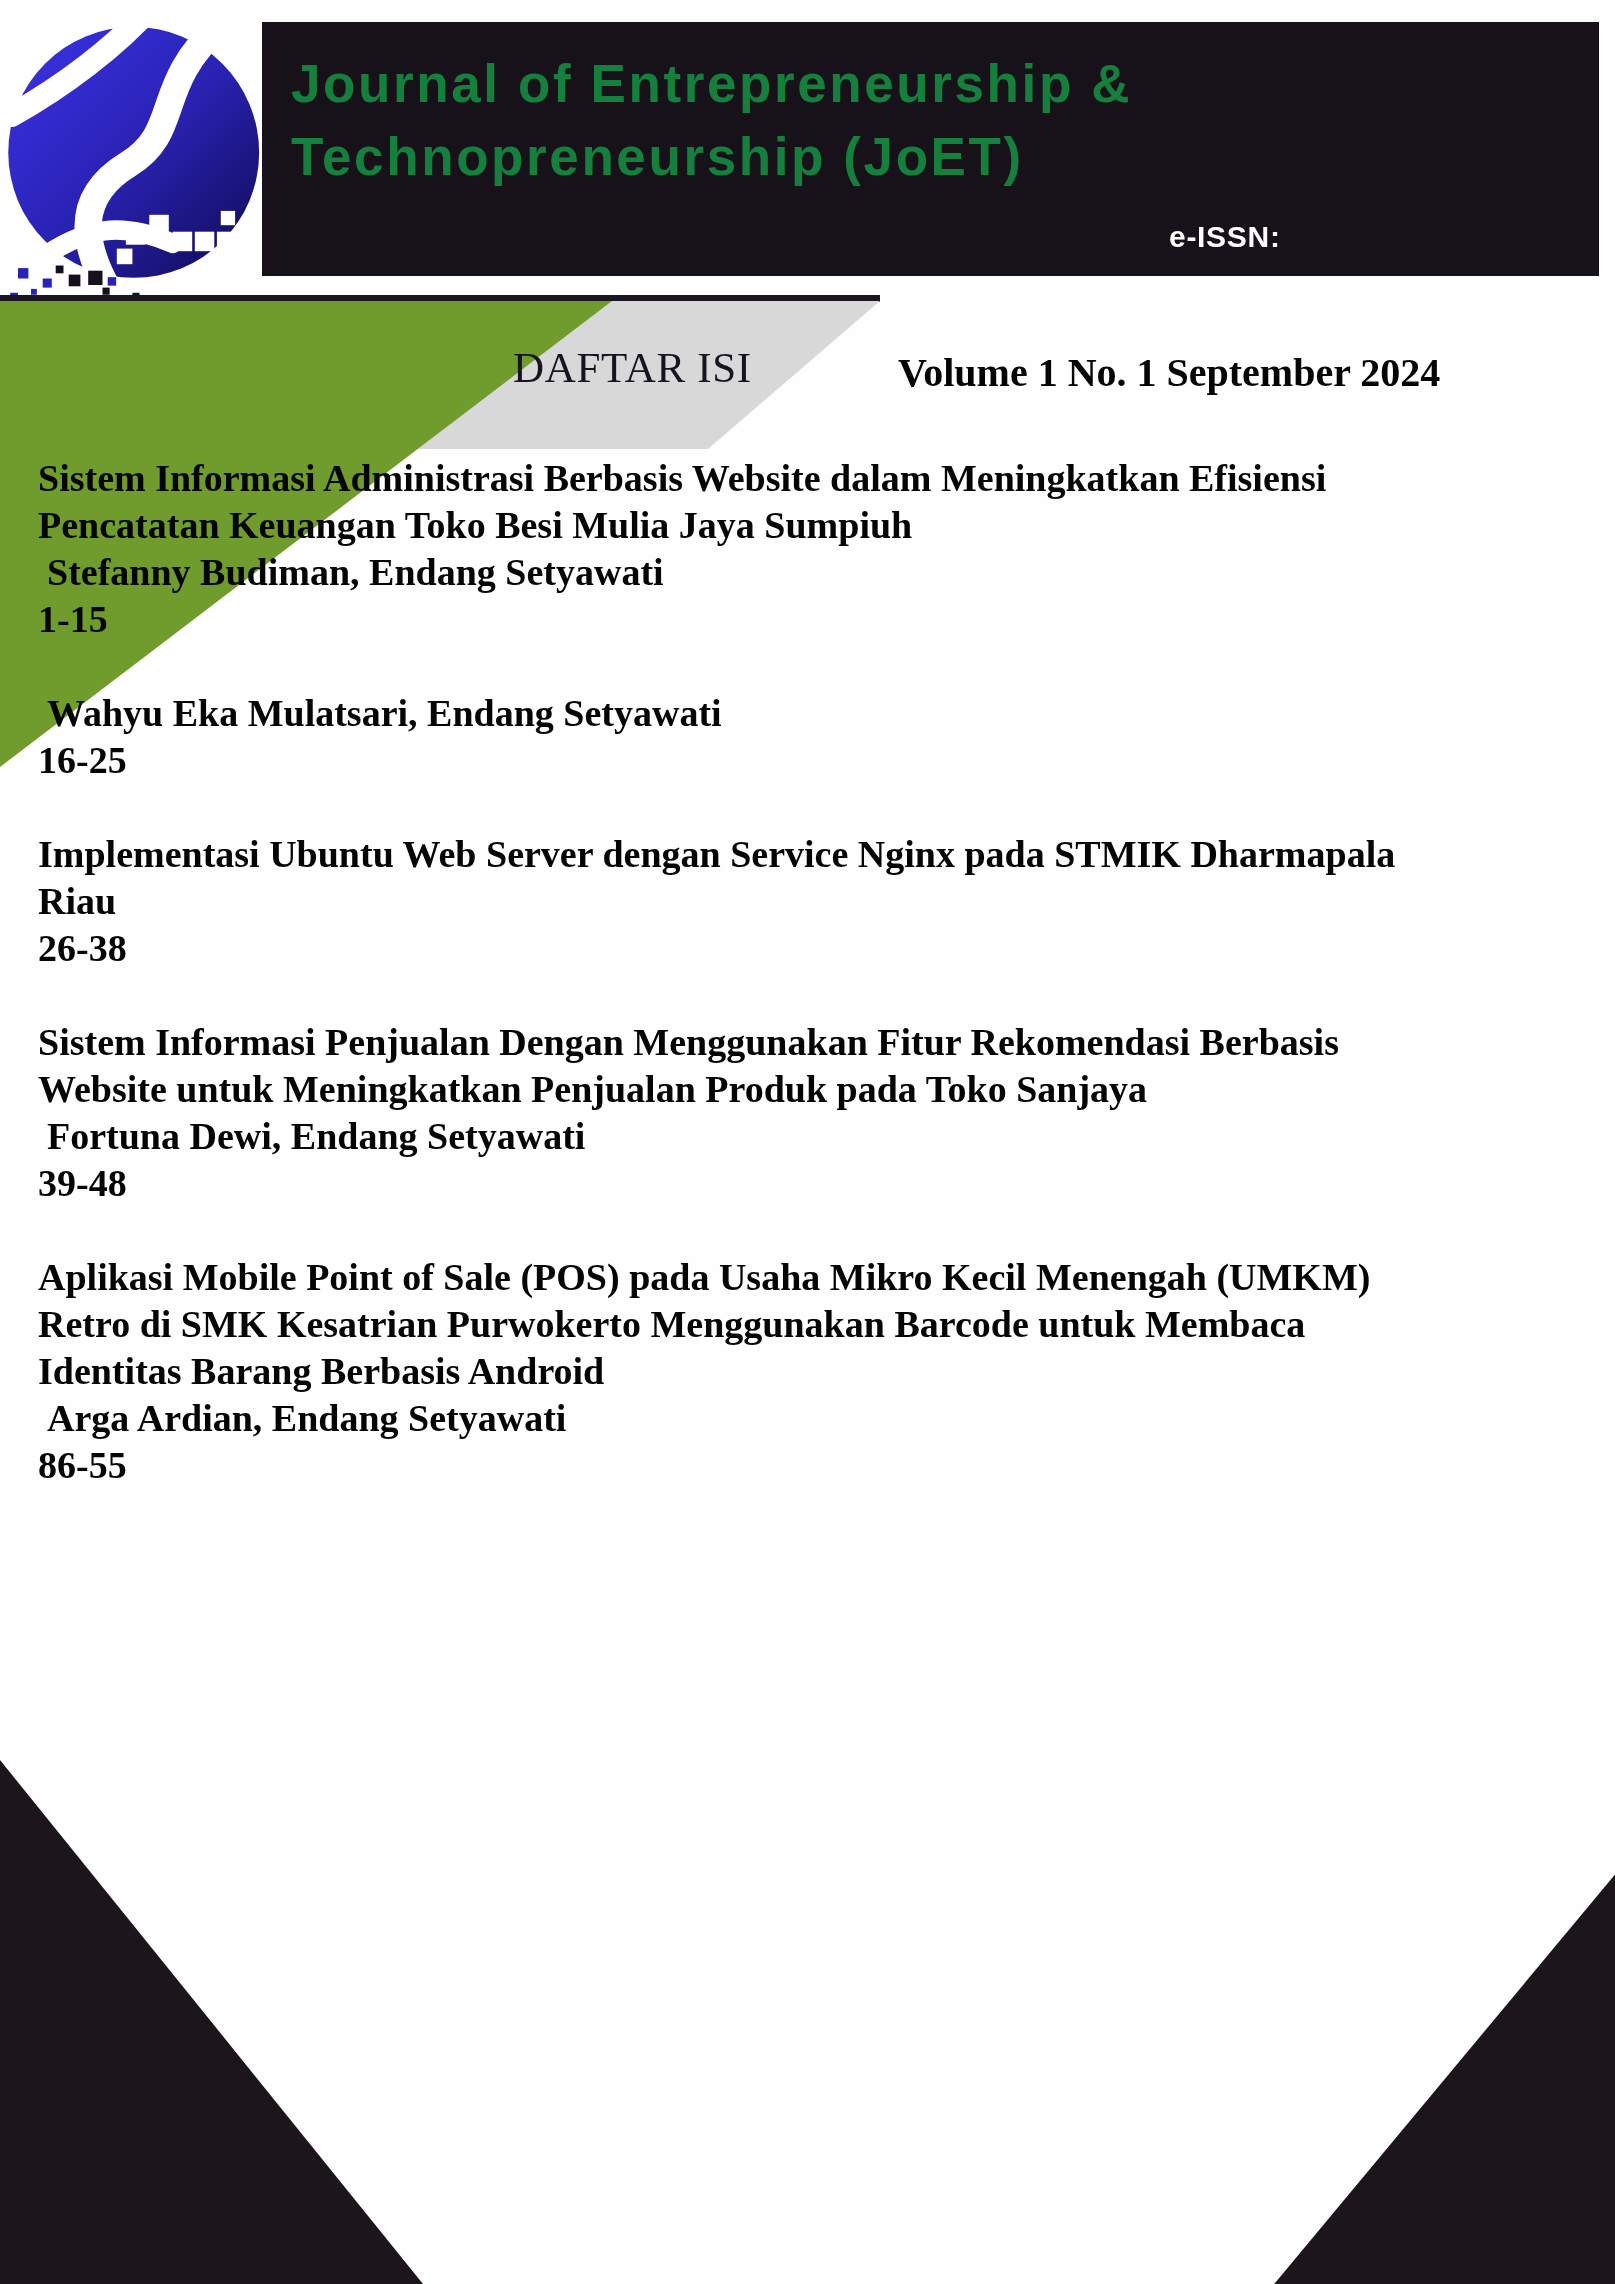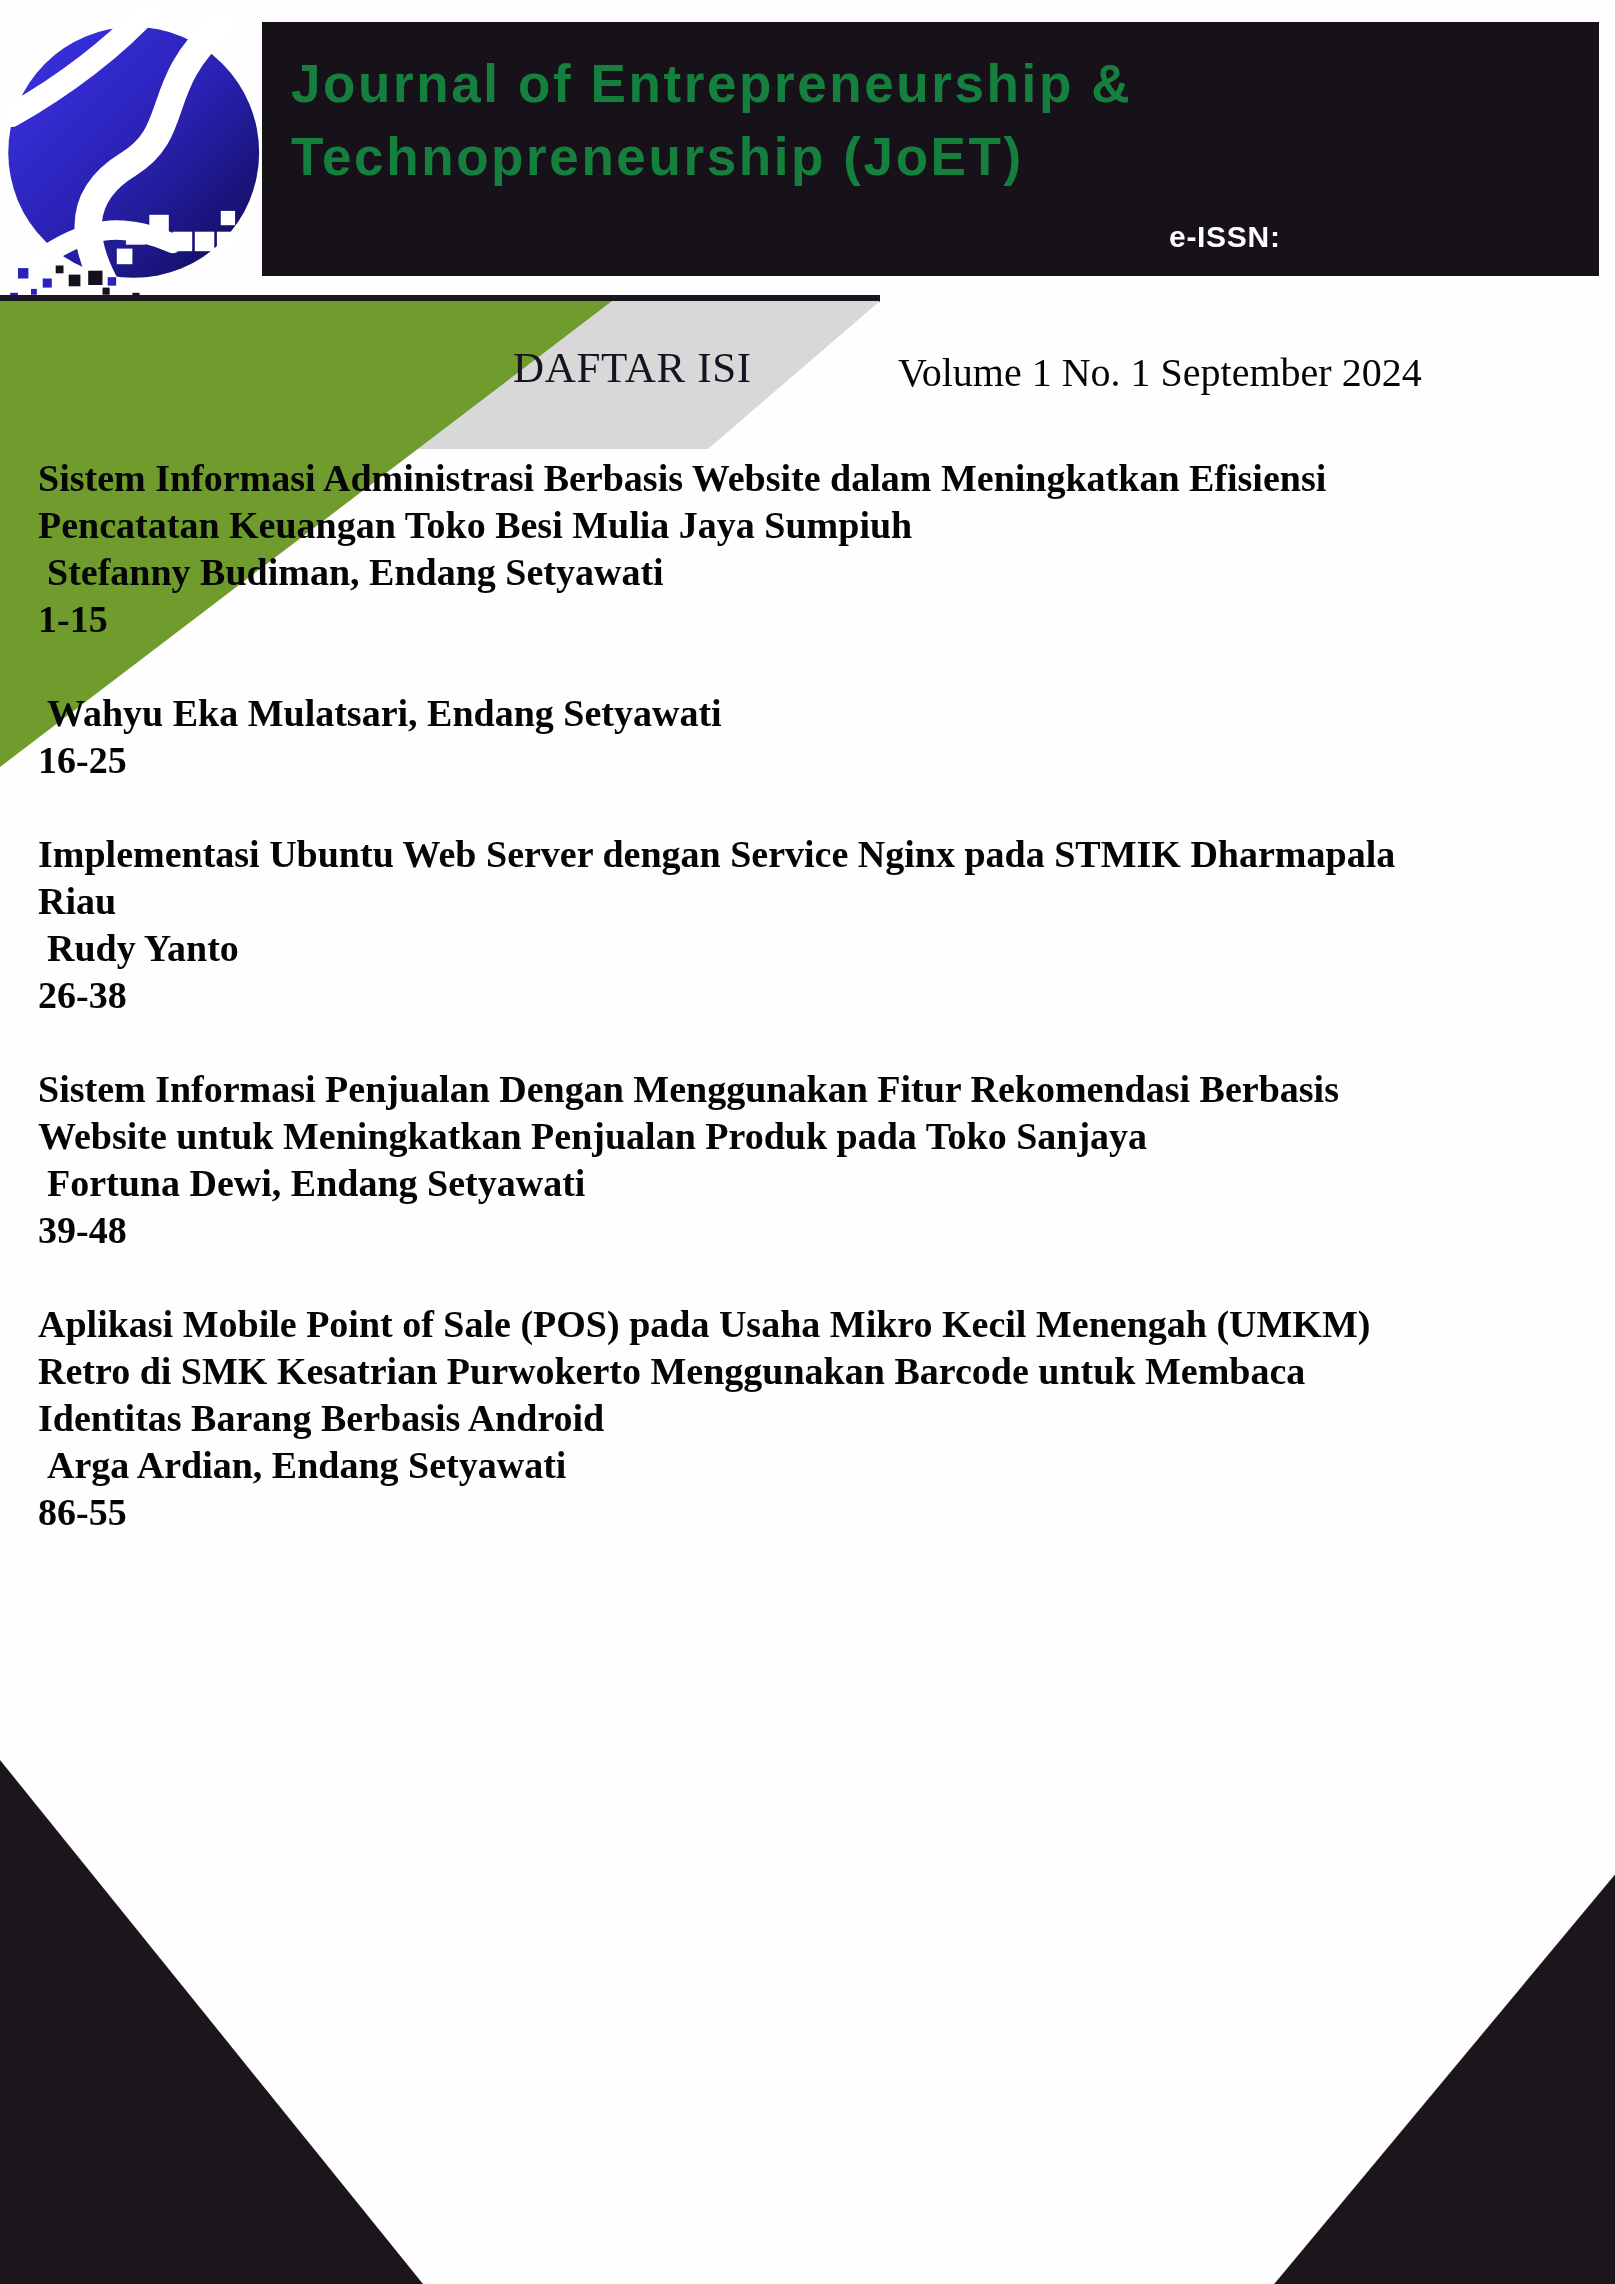--- a/index.html
+++ b/index.html
@@ -47,21 +47,21 @@
     background:var(--green,#6f9c2d);
     clip-path:polygon(0 0,612px 0,0 466px);
   }
   #daftar-isi{
     position:absolute;left:513px;top:343px;
     font-weight:400;font-size:43px;letter-spacing:0.7px;
     color:#191220;
   }
   #volume{
     position:absolute;left:898px;top:349px;
-    font-weight:400;font-size:40px;
+    font-weight:700;font-size:40px;
     color:#050505;
   }
 
   
   #entries{
     position:absolute;left:38px;top:455px;width:1555px;
     color:#050505;
     font-weight:700;font-size:38px;line-height:47px;
   }
   .entry{margin-bottom:47px;}
@@ -138,21 +138,20 @@
       <div class="entry-authors">Stefanny Budiman, Endang Setyawati</div>
       <div class="entry-pages">1-15</div>
     </div>
     <div class="entry">
       <div class="entry-authors">Wahyu Eka Mulatsari, Endang Setyawati</div>
       <div class="entry-pages">16-25</div>
     </div>
     <div class="entry">
       <div class="entry-title">Implementasi Ubuntu Web Server dengan Service Nginx pada STMIK Dharmapala
 Riau</div>
-      <div class="entry-authors">Rudy Yanto</div>
       <div class="entry-pages">26-38</div>
     </div>
     <div class="entry">
       <div class="entry-title">Sistem Informasi Penjualan Dengan Menggunakan Fitur Rekomendasi Berbasis
 Website untuk Meningkatkan Penjualan Produk pada Toko Sanjaya</div>
       <div class="entry-authors">Fortuna Dewi, Endang Setyawati</div>
       <div class="entry-pages">39-48</div>
     </div>
     <div class="entry">
       <div class="entry-title">Aplikasi Mobile Point of Sale (POS) pada Usaha Mikro Kecil Menengah (UMKM)

